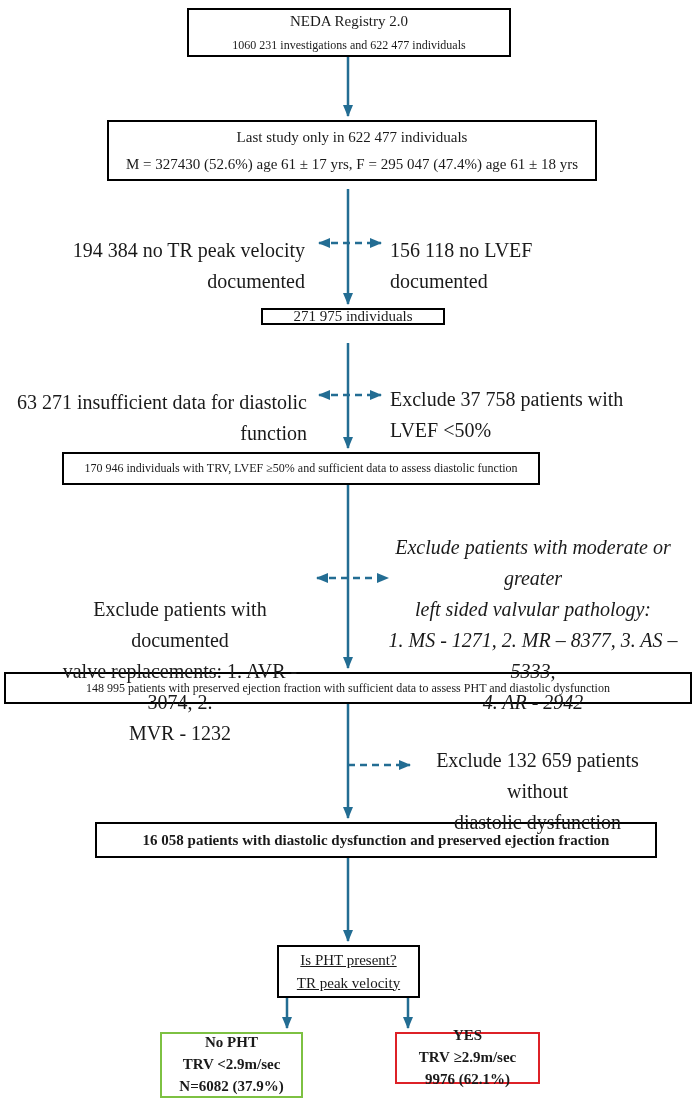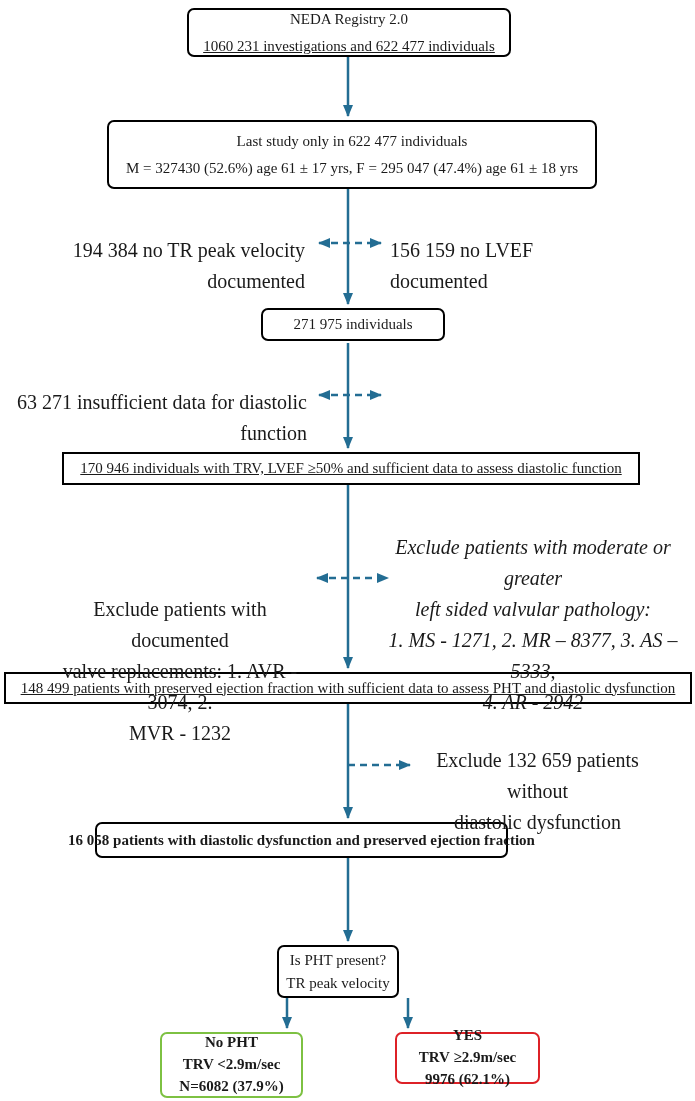--- a/index.html
+++ b/index.html
@@ -17,22 +17,22 @@
     background:#ffffff;
     display:flex;
     flex-direction:column;
     justify-content:center;
     align-items:center;
     text-align:center;
     box-sizing:border-box;
     z-index:2;
   }
   .box .ln { white-space:nowrap; }
-  .fs15 { font-size:15px;border-radius:7px; }
-  .fs14 { font-size:15px;text-decoration:underline; }
+  .fs15 { font-size:15px; }
+  .fs14 { font-size:12px; }
   .gap > .ln { line-height:1.8; }
   .bold { font-weight:bold; }
   .box-green { border:2.5px solid #7dc142; }
   .box-red   { border:2.5px solid #dd2127; }
   .sidetext {
     position:absolute;
     font-size:20px;
     line-height:1.55;
     white-space:pre-line;
     z-index:2;
@@ -64,62 +64,63 @@
     <path d="M319,395 L381,395" fill="none" stroke-width="2.5" stroke-dasharray="7,5" marker-start="url(#ah)" marker-end="url(#ah)" stroke="#236d93"></path>
     <path d="M317,578 L388,578" fill="none" stroke-width="2.5" stroke-dasharray="7,5" marker-start="url(#ah)" marker-end="url(#ah)" stroke="#236d93"></path>
     <path d="M348,765 L410,765" fill="none" stroke-width="2.5" stroke-dasharray="7,5" marker-end="url(#ah)" stroke="#236d93"></path>
   </svg>
 
   <div class="box gap fs15" style="left:187px; top:8px; width:324px; height:49px;">
     <div class="ln">NEDA Registry 2.0</div>
     <div class="ln fs14">1060 231 investigations and 622 477 individuals</div>
   </div>
 
-  <div class="box gap fs15" style="left:107px; top:120px; width:490px; height:69px;align-items:center;">
+  <div class="box gap fs15" style="left:107px; top:120px; width:490px; height:61px;align-items:center;">
     <div class="ln">Last study only in 622 477 individuals</div>
     <div class="ln">M = 327430 (52.6%) age 61 ± 17 yrs, F = 295 047 (47.4%) age 61 ± 18 yrs</div>
   </div>
 
-  <div class="box fs15" style="left:261px; top:308px; width:184px; height:33px;">
+  <div class="box fs15" style="left:261px; top:308px; width:184px; height:17px;">
     <div class="ln">271 975 individuals</div>
   </div>
 
-  <div class="box fs14" style="left:62px; top:452px; width:578px; height:33px;">
+  <div class="box fs14" style="left:62px; top:452px; width:478px; height:33px;">
     <div class="ln">170 946 individuals with TRV, LVEF ≥50% and sufficient data to assess diastolic function</div>
   </div>
 
   <div class="box fs14" style="left:4px; top:672px; width:688px; height:32px;">
-    <div class="ln">148 499 patients with preserved ejection fraction with sufficient data to assess PHT and diastolic dysfunction</div>
+    <div class="ln">148 995 patients with preserved ejection fraction with sufficient data to assess PHT and diastolic dysfunction</div>
   </div>
 
-  <div class="box fs15 bold" style="left:95px; top:822px; width:413px; height:36px;">
+  <div class="box fs15 bold" style="left:95px; top:822px; width:562px; height:36px;">
     <div class="ln">16 058 patients with diastolic dysfunction and preserved ejection fraction</div>
   </div>
 
-  <div class="box fs15" style="left:277px; top:945px; width:122px; height:53px; line-height:1.5;">
+  <div class="box fs15" style="left:277px; top:945px; width:143px; height:53px; line-height:1.5;text-decoration:underline;">
     <div class="ln">Is PHT present?</div>
     <div class="ln">TR peak velocity</div>
   </div>
 
   <div class="box box-green fs15 bold" style="left:160px; top:1032px; width:143px; height:66px; line-height:1.45;">
     <div class="ln">No PHT</div>
     <div class="ln">TRV &lt;2.9m/sec</div>
     <div class="ln">N=6082 (37.9%)</div>
   </div>
 
   <div class="box box-red fs15 bold" style="left:395px; top:1032px; width:145px; height:52px; line-height:1.45;">
     <div class="ln">YES</div>
     <div class="ln">TRV ≥2.9m/sec</div>
     <div class="ln">9976 (62.1%)</div>
   </div>
 
   <div class="sidetext right" style="left:25px; top:235px; width:280px;">194 384 no TR peak velocity documented</div>
-  <div class="sidetext" style="left:390px; top:235px; width:220px;">156 159 no LVEF documented</div>
+  <div class="sidetext" style="left:390px; top:235px; width:220px;">156 118 no LVEF documented</div>
 
   <div class="sidetext right" style="left:15px; top:387px; width:292px;">63 271 insufficient data for diastolic function</div>
+  <div class="sidetext" style="left:390px; top:384px; width:270px;">Exclude 37 758 patients  with LVEF &lt;50%</div>
 
   <div class="sidetext center" style="left:55px; top:557px; width:250px;margin-top:37px;">Exclude patients with documented
 valve replacements: 1. AVR - 3074, 2.
 MVR - 1232</div>
   <div class="sidetext center" style="left:383px; top:532px; width:300px;font-style:italic;">Exclude patients with moderate or greater
 left sided valvular pathology:
 1. MS - 1271, 2. MR – 8377, 3. AS – 5333,
 4. AR - 2942</div>
 
   <div class="sidetext center" style="left:425px; top:745px; width:225px;">Exclude 132 659 patients without

